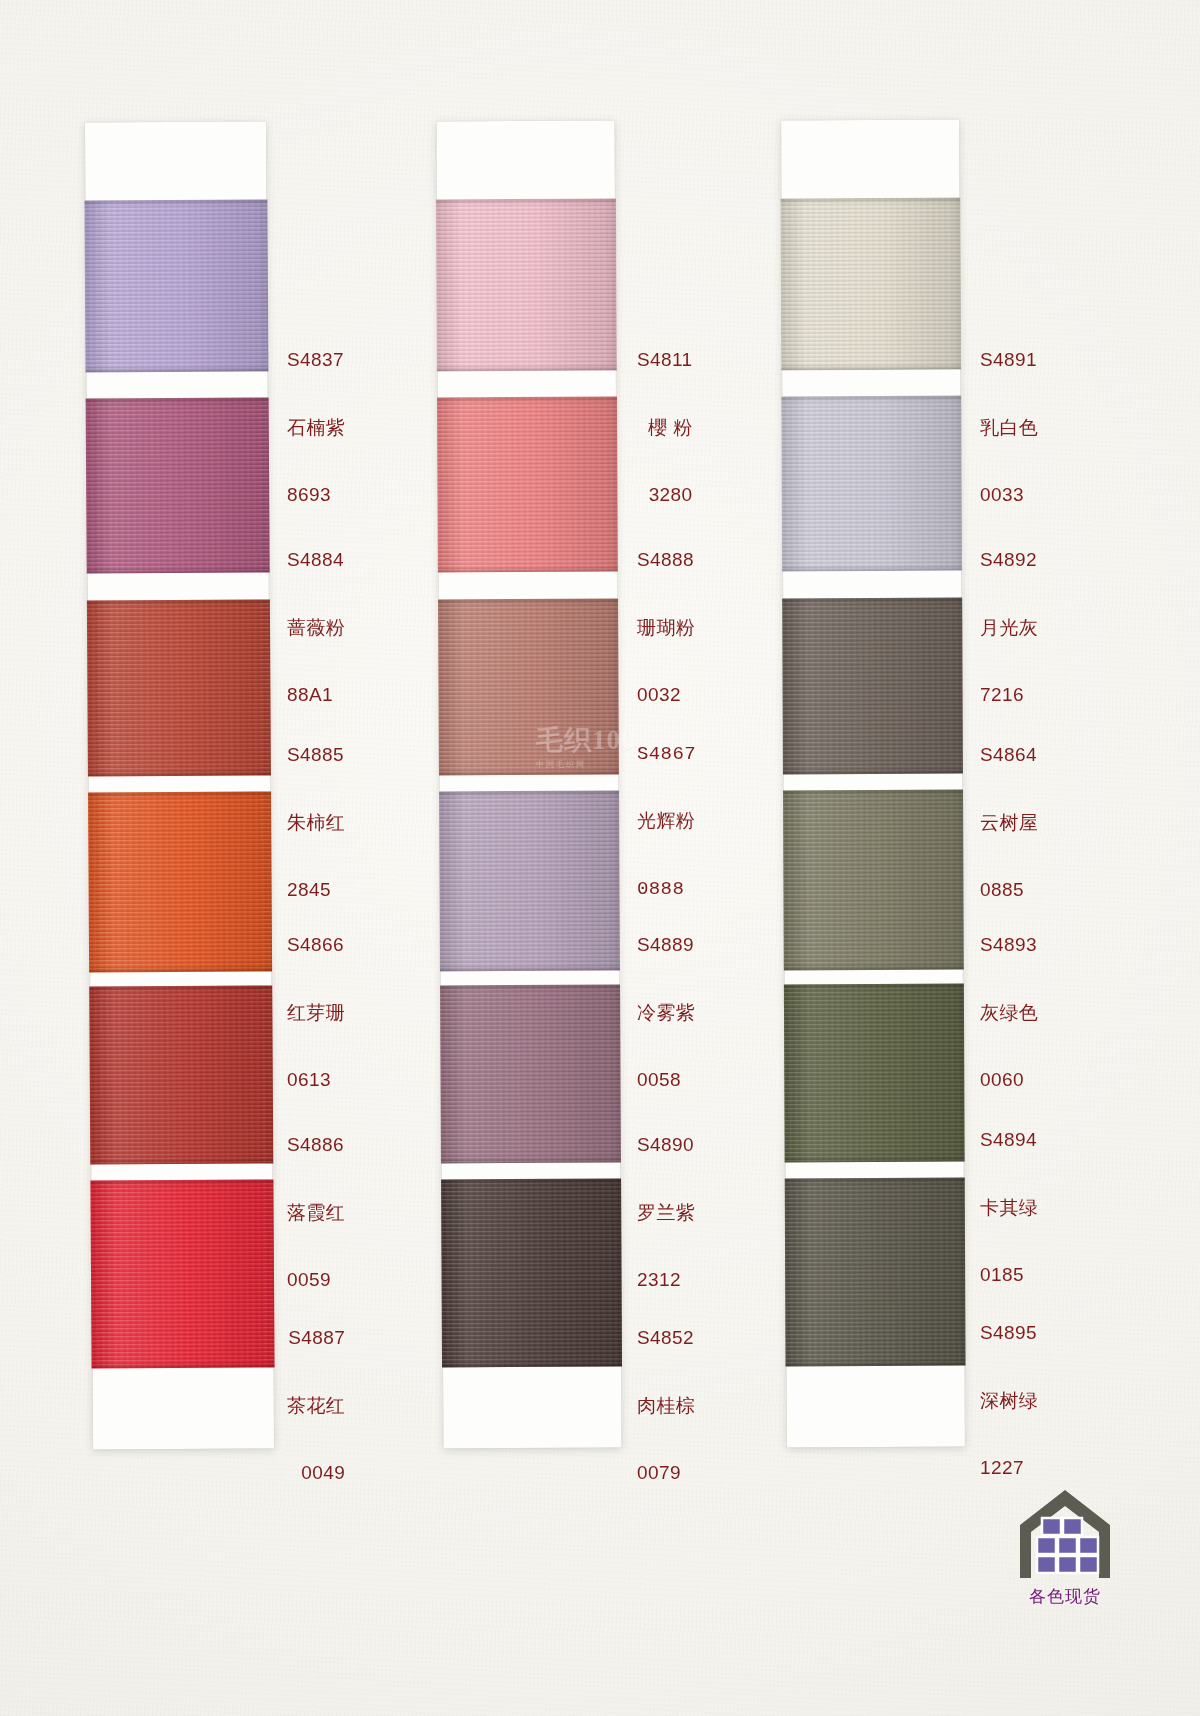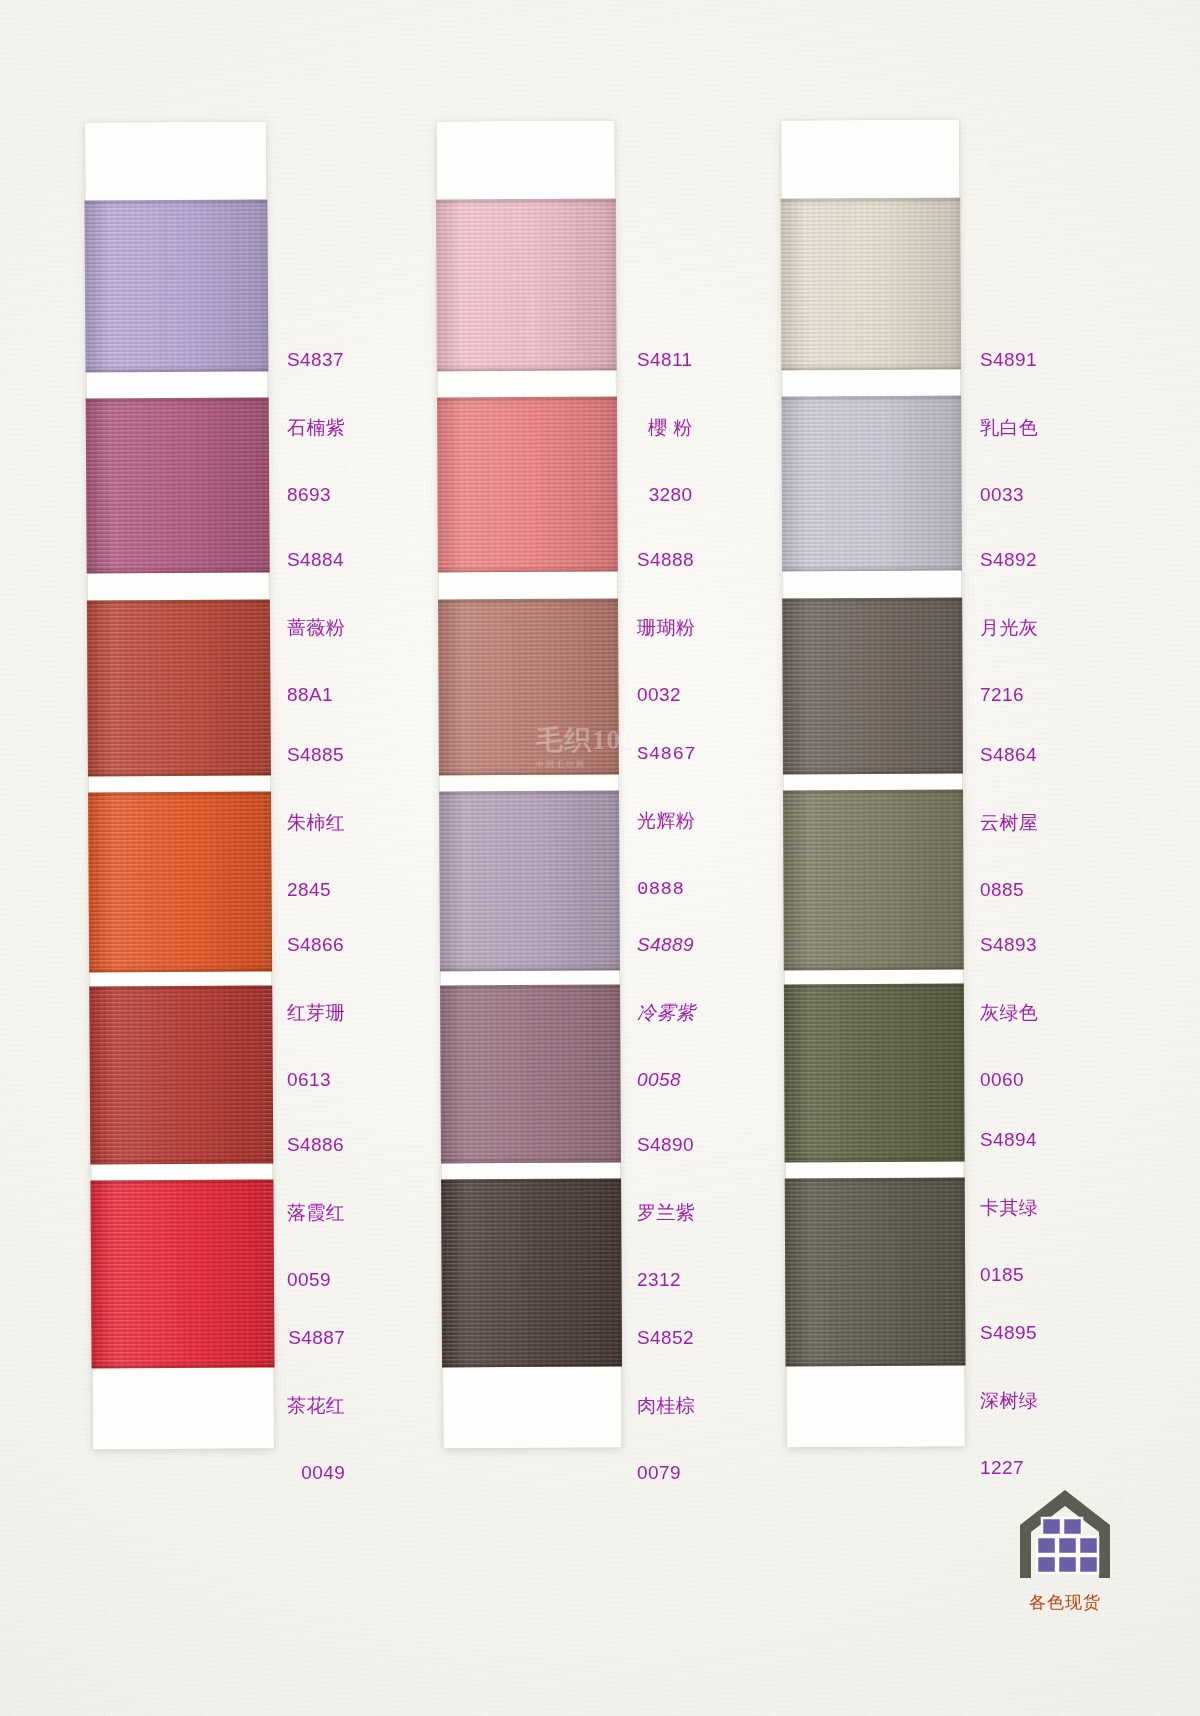--- a/index.html
+++ b/index.html
@@ -79,21 +79,21 @@
   }
   .swatch .endcap-top, .swatch .endcap-bot {
     position: absolute; left: 0; right: 0; height: 6px;
     background: linear-gradient(180deg, rgba(0,0,0,0.17), rgba(0,0,0,0));
   }
   .swatch .endcap-bot { bottom: 0; transform: scaleY(-1); }
 
   
   .label {
     position: absolute;
-    color: #a21caf;
+    color: #7f1d1d;
     line-height: 1.32;
     white-space: pre;
     letter-spacing: 0.4px;
   }
   .label .ln { display: block; }
   .label .code   { font-size: 19px; }
   .label .name   { font-size: 19px; }
   .label .num    { font-size: 19px; }
   .lab-left  { text-align: left; }
 
@@ -124,24 +124,24 @@
 
   
   #logo {
     position: absolute;
     left: 1005px; top: 1485px;
     width: 120px; height: 135px;
     text-align: center;
   }
   #logo .logo-mark { width: 104px; height: 98px; margin: 0 auto; display: block; }
   #logo .logo-text {
-    margin-top: 8px;
+    margin-top: 2px;
     font-family: "DejaVu Sans", sans-serif;
     font-size: 17px;
-    color: #c2410c;
+    color: #701a75;
     letter-spacing: 1px;
   }
 </style>
 </head>
 <body>
 
 <div id="backdrop"></div>
 
 <div class="strip strip-col1">
   <div class="swatch" style="top: 78px; height: 172px; background-color: rgb(185, 167, 216);">
@@ -299,21 +299,21 @@
 <div class="label lab-left" style="left:637px;top:505px;">
   <span class="ln code">S4888</span>
   <span class="ln name">珊瑚粉</span>
   <span class="ln num">0032</span>
 </div>
 <div class="label lab-left" style="left:637px;top:700px;font-family:Liberation Mono, monospace;">
   <span class="ln code">S4867</span>
   <span class="ln name">光辉粉</span>
   <span class="ln num">0888</span>
 </div>
-<div class="label lab-left" style="left:637px;top:890px;font-style:italic;">
+<div class="label lab-left" style="left:637px;top:890px;">
   <span class="ln code">S4889</span>
   <span class="ln name">冷雾紫</span>
   <span class="ln num">0058</span>
 </div>
 <div class="label lab-left" style="left:637px;top:1090px;">
   <span class="ln code">S4890</span>
   <span class="ln name">罗兰紫</span>
   <span class="ln num">2312</span>
 </div>
 <div class="label lab-left" style="left:637px;top:1283px;">

